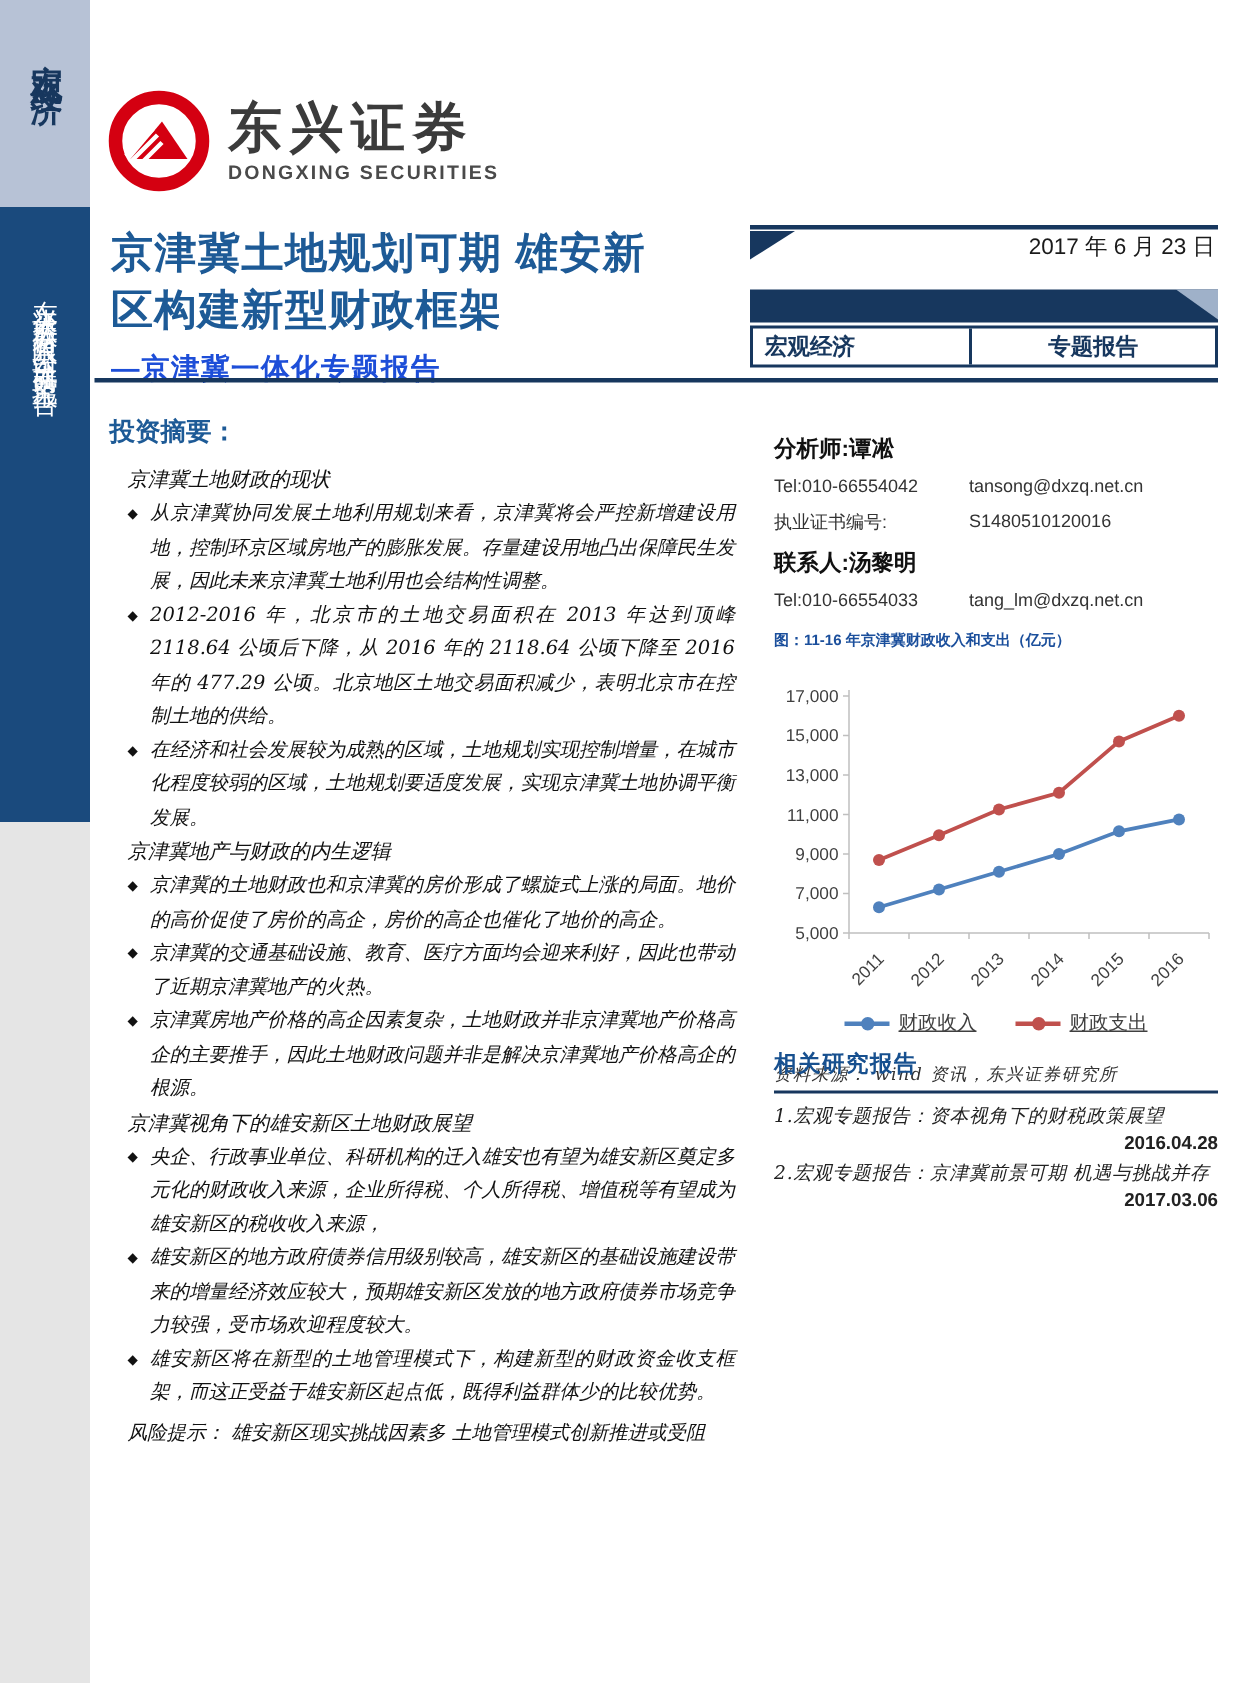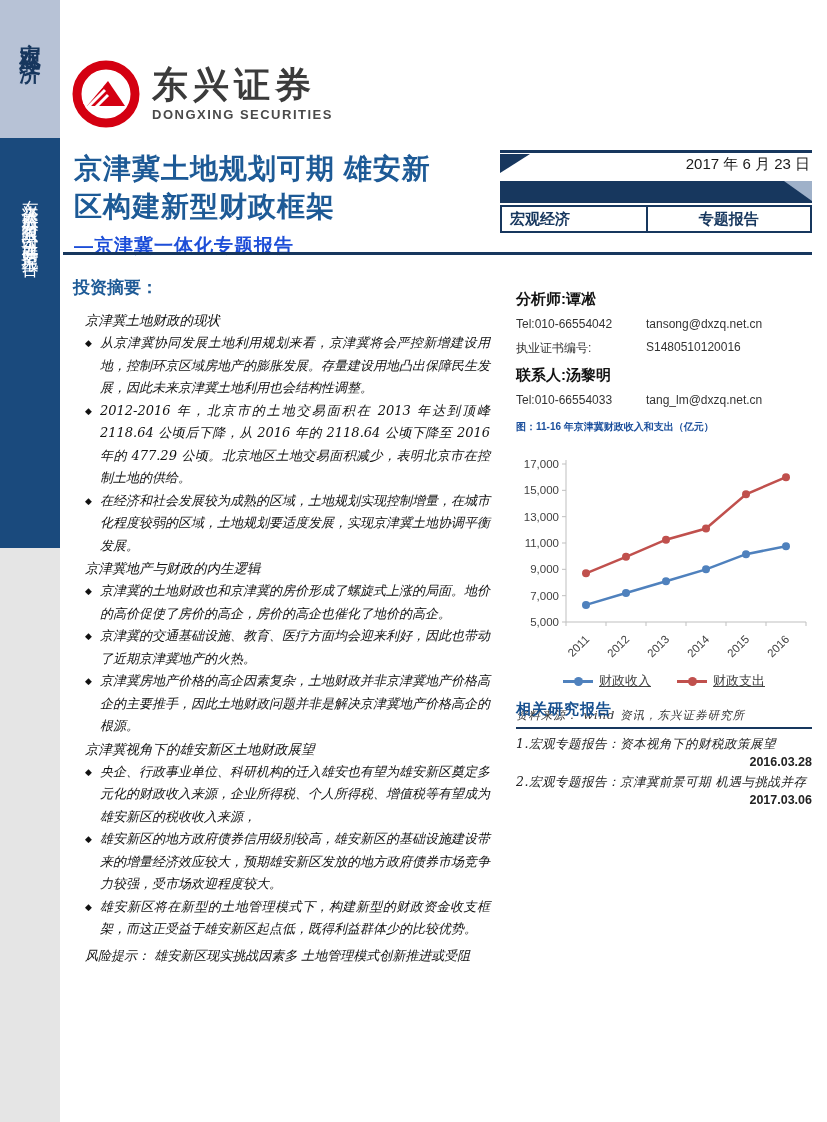--- a/index.html
+++ b/index.html
@@ -23,21 +23,21 @@
 
   
   .title-block{position:absolute;left:74px;top:150px;width:430px;}
   .doc-title{color:#1d5a96;font-size:28px;font-weight:bold;line-height:38px;letter-spacing:1px;}
   .doc-subtitle{color:#1d4ed8;font-size:19px;font-weight:bold;margin-top:7px;letter-spacing:1px;}
   .top-rule{position:absolute;left:63px;top:252px;width:749px;height:3px;background:#17375e;}
 
   
   .hdr{position:absolute;left:500px;top:150px;width:312px;}
   .hdr-topline{height:3px;background:#17375e;}
-  .hdr-daterow{position:relative;height:28px;}
+  .hdr-daterow{position:relative;height:40px;}
   .hdr-daterow .tri{position:absolute;left:0;top:1px;width:0;height:0;
        border-top:19px solid #17375e;border-right:30px solid transparent;}
   .hdr-date{position:absolute;right:2px;top:2px;font-size:15px;color:#1a1a1a;}
   .hdr-bar{position:relative;height:22px;background:#17375e;margin-bottom:2px;}
   .hdr-bar .tri{position:absolute;right:0;top:0;width:0;height:0;
        border-top:20px solid #9fb1c9;border-left:28px solid transparent;}
   .hdr-badges{display:flex;border:2px solid #17375e;background:#fff;height:24px;}
   .badge-left{flex:0 0 44%;border-right:2px solid #17375e;display:flex;align-items:center;
        padding-left:8px;font-size:15px;font-weight:bold;color:#17375e;}
   .badge-right{flex:1;display:flex;align-items:center;justify-content:center;
@@ -207,21 +207,21 @@
         </span>
       </div>
     <div class="chart-source">资料来源： wind 资讯，东兴证券研究所</div>
   </div>
 
   <div class="related">
     <div class="rel-heading">相关研究报告</div>
     <div class="rel-rule"></div>
     <div id="related-list">
         <div class="rel-item-title">1.宏观专题报告：资本视角下的财税政策展望</div>
-        <div class="rel-item-date">2016.03.28</div>
+        <div class="rel-item-date">2016.04.28</div>
         <div class="rel-item-title">2.宏观专题报告：京津冀前景可期 机遇与挑战并存</div>
         <div class="rel-item-date">2017.03.06</div>
       </div>
   </div>
 
   <div class="summary">
     <div class="sum-heading">投资摘要：</div>
     <div id="summary-sections">
         <div class="sec-title">京津冀土地财政的现状</div>
         <div class="bullet"><span class="bullet-marker">◆</span><span>从京津冀协同发展土地利用规划来看，京津冀将会严控新增建设用地，控制环京区域房地产的膨胀发展。存量建设用地凸出保障民生发展，因此未来京津冀土地利用也会结构性调整。</span></div>

